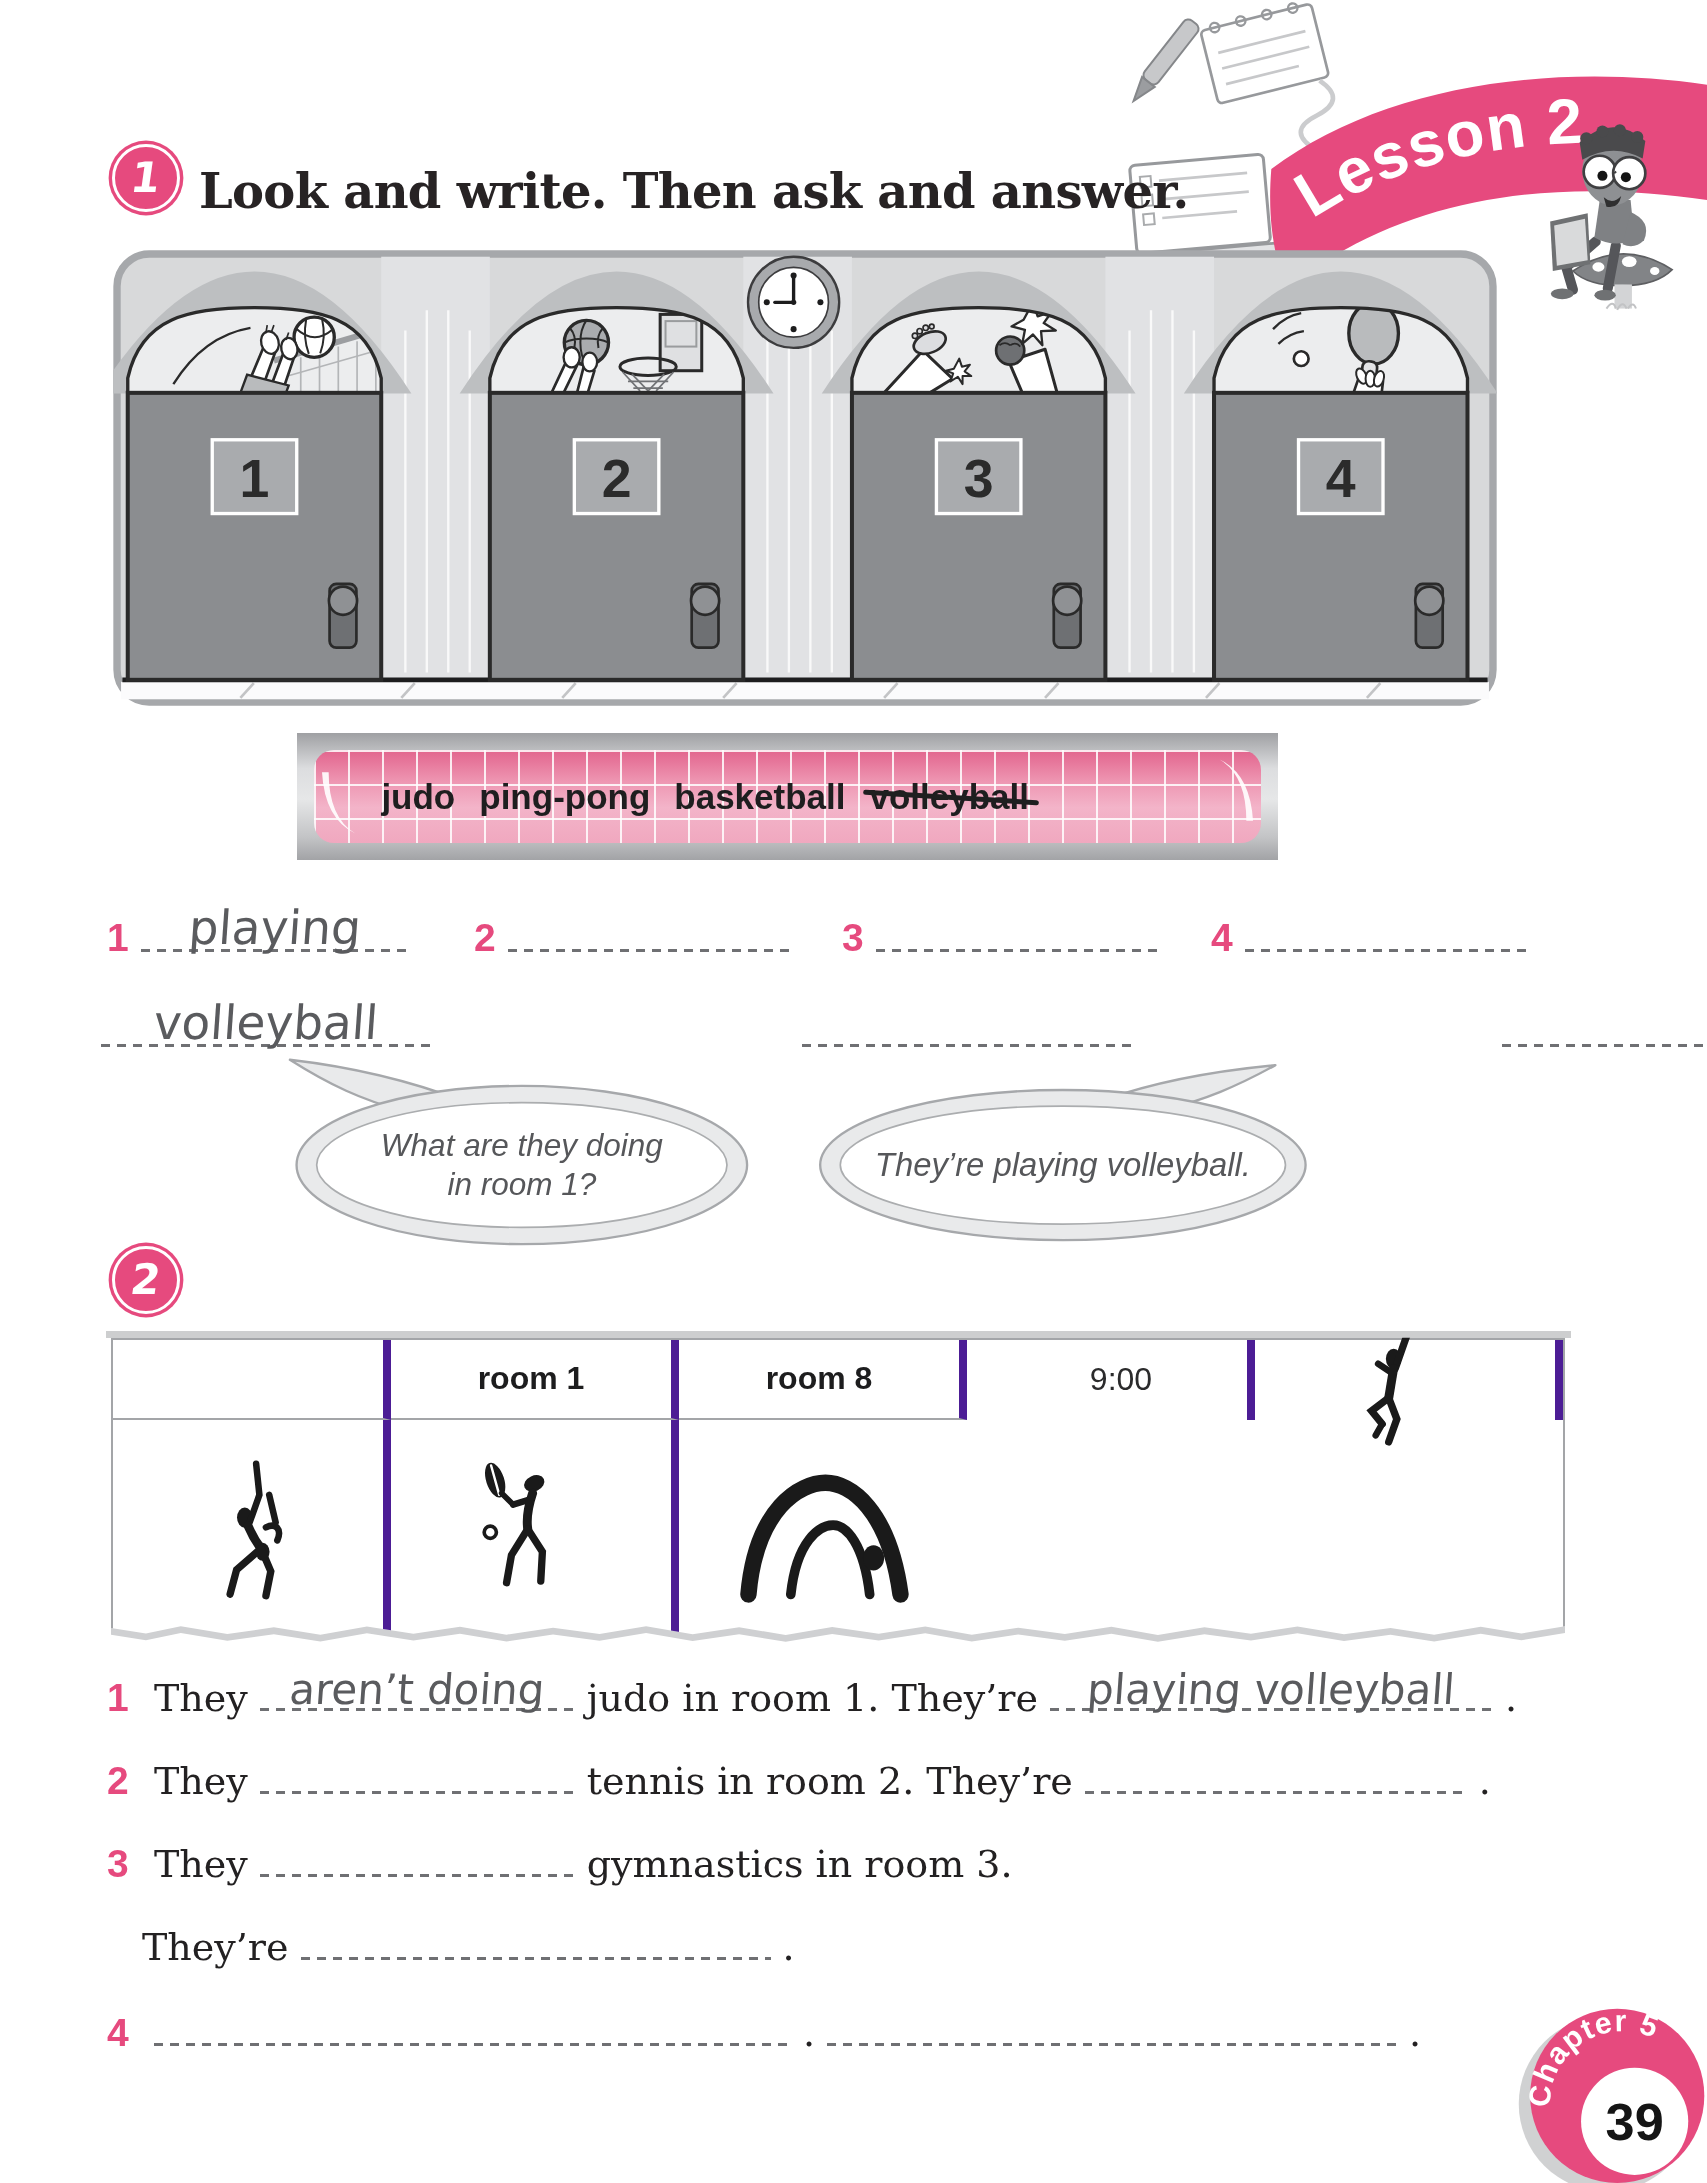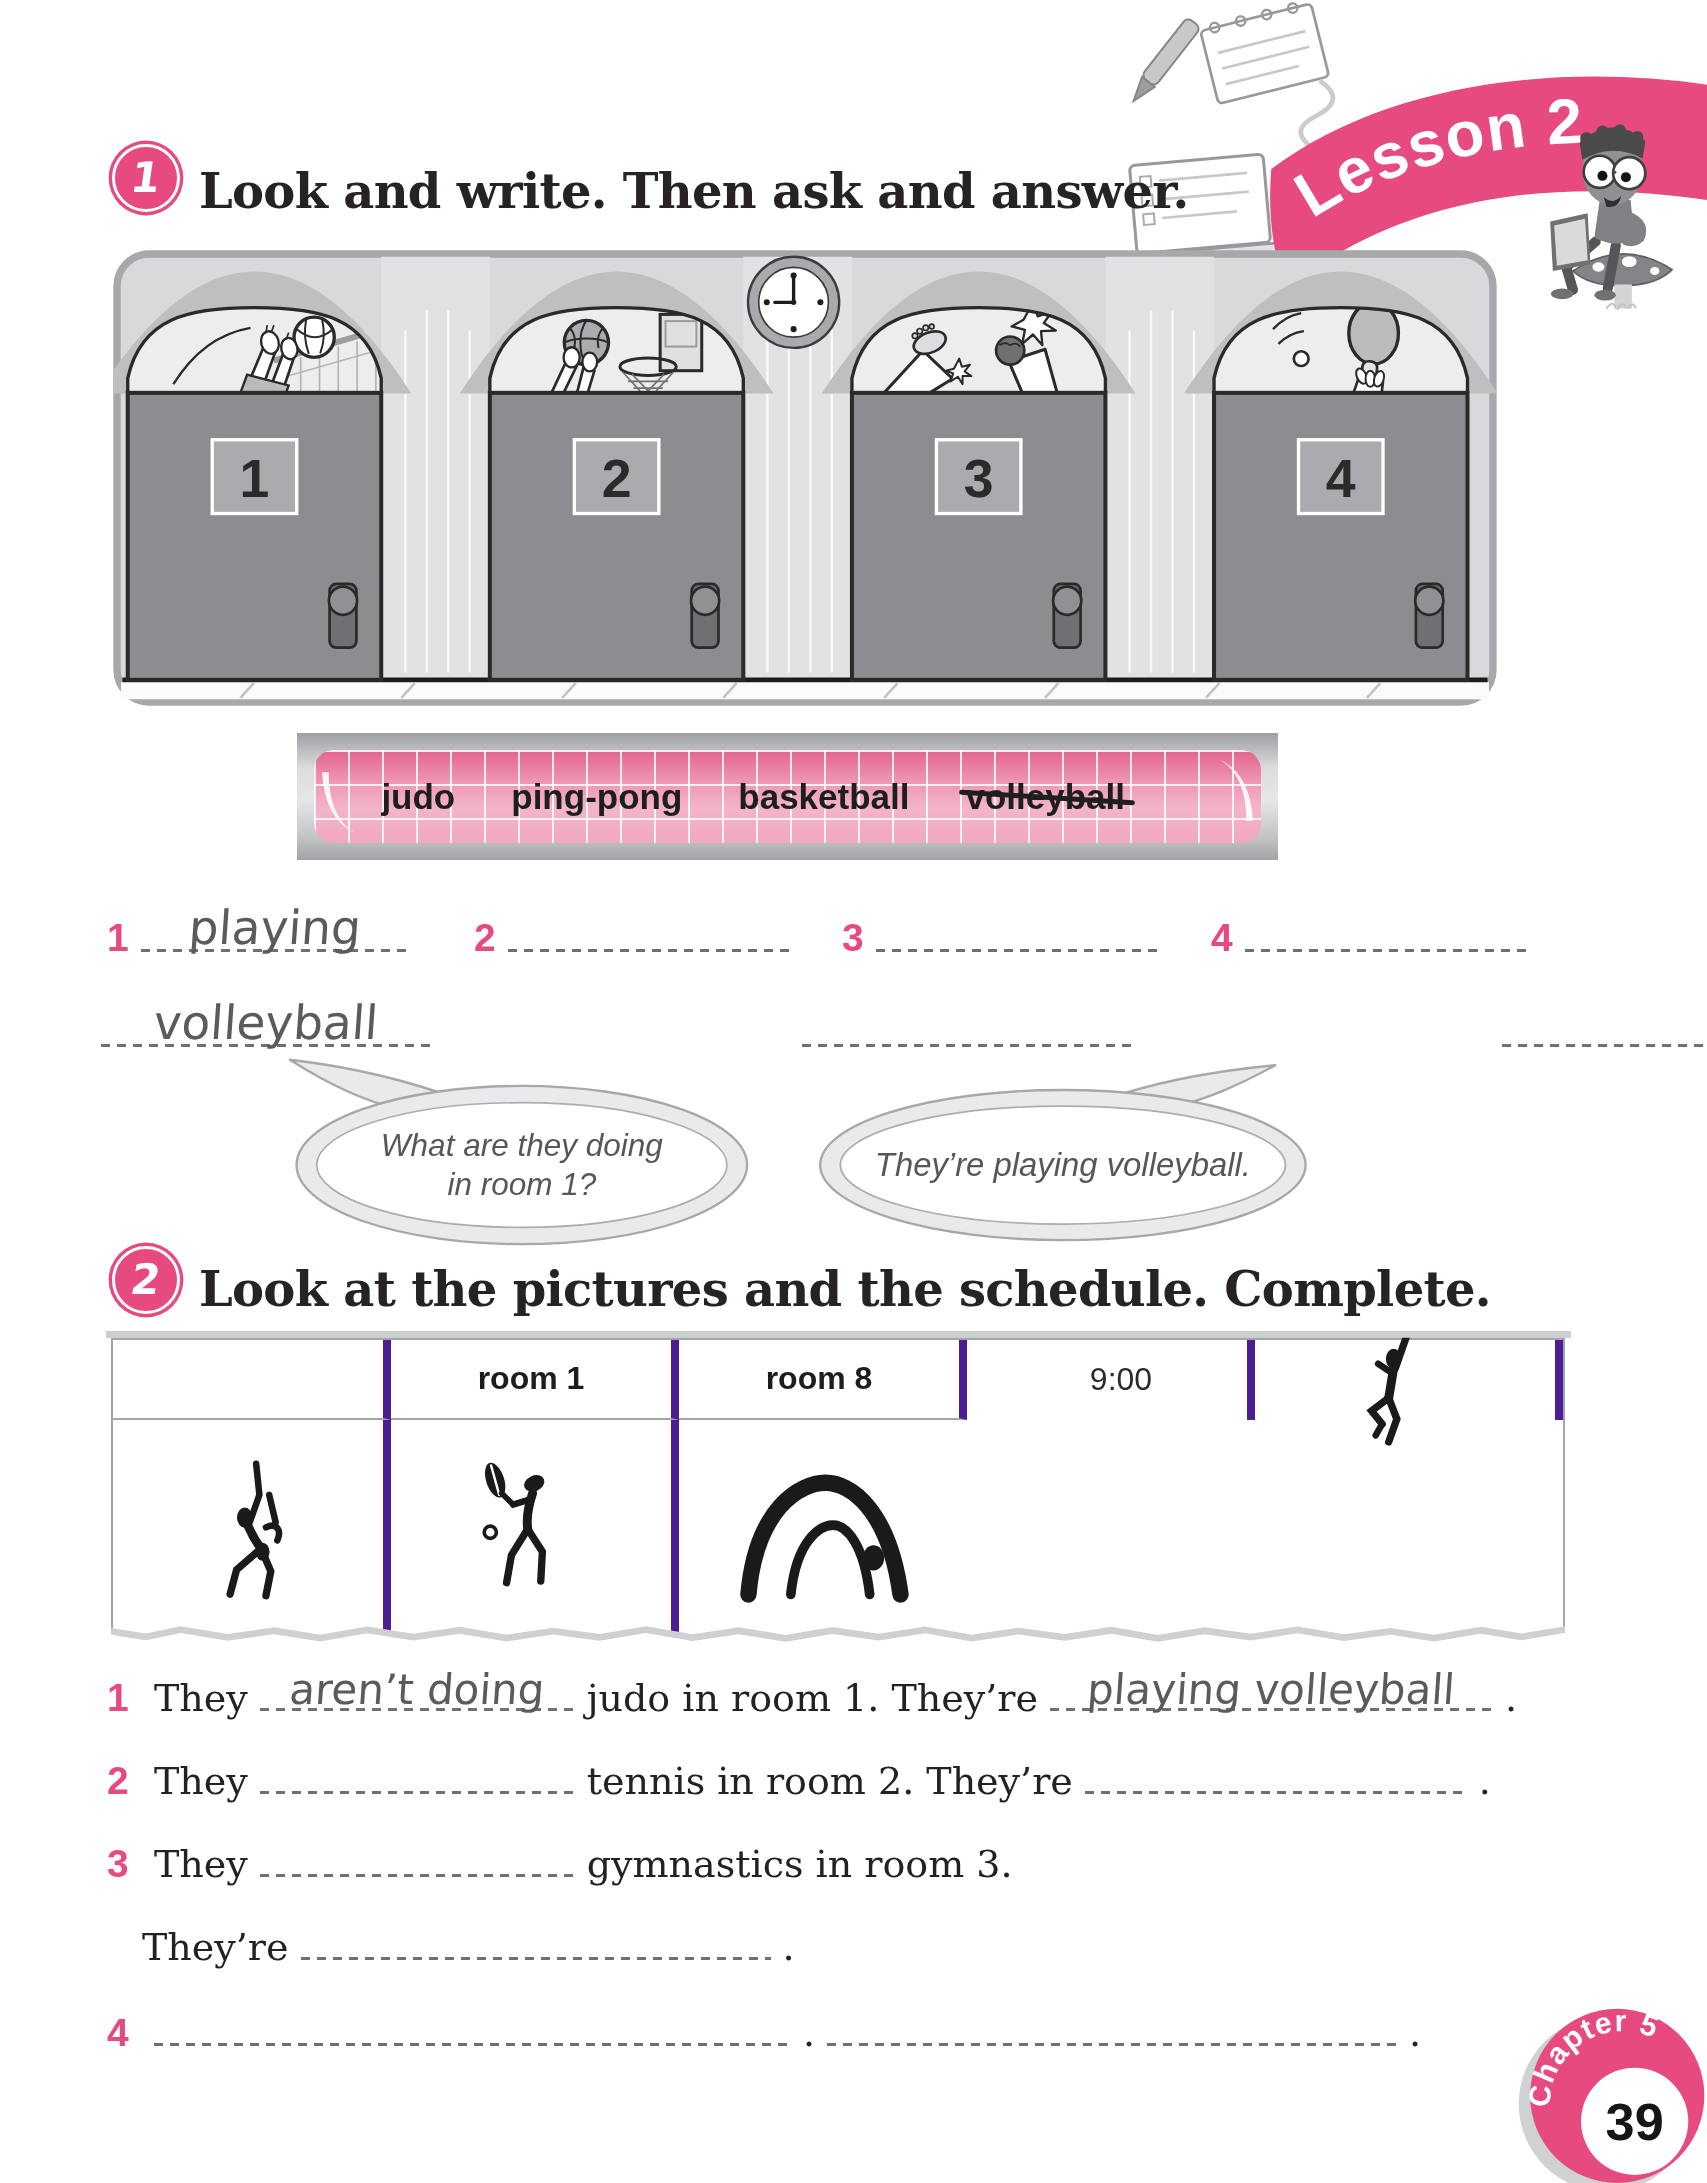--- a/index.html
+++ b/index.html
@@ -16,21 +16,21 @@
             letter-spacing:-0.7px;color:#272324;white-space:nowrap;}
 
   
   .wb-band{position:absolute;left:297px;top:733px;width:981px;height:127px;
            background:linear-gradient(180deg,#9fa0a3 0%,#dcdddf 28%,#e6e7e8 52%,#c3c4c6 82%,#a2a3a6 100%);}
   .wb-box{position:absolute;left:17.4px;top:17.4px;right:17.4px;bottom:17.4px;border-radius:20px;overflow:hidden;
           background:
             repeating-linear-gradient(90deg, rgba(255,255,255,.85) 0 2px, rgba(255,255,255,0) 2px 34px),
             repeating-linear-gradient(180deg, rgba(255,255,255,.85) 0 2px, rgba(255,255,255,0) 2px 34px),
             linear-gradient(180deg,#e2648d 0%,#ee96b2 34%,#f3b4c9 62%,#f0a8bf 100%);}
-  .wb-words{display:flex;align-items:center;height:100%;padding-left:67px;gap:56px;
+  .wb-words{display:flex;align-items:center;height:100%;padding-left:67px;gap:24px;
             font-size:35px;font-weight:bold;color:#1e1e1f;}
   .wb-word{position:relative;white-space:nowrap;}
   .wb-word.struck::after{content:"";position:absolute;left:-6.7px;right:-9.4px;top:46%;height:5.4px;
             background:#1f1f20;transform:rotate(3.5deg);border-radius:2.7px;}
 
   
   .blank{display:inline-block;position:relative;height:38px;vertical-align:baseline;}
   .blank::before{content:"";position:absolute;left:0;right:0;bottom:0;height:3.4px;
             background:repeating-linear-gradient(90deg,#6f7073 0 8.7px,transparent 8.7px 16px);}
   .hw{position:absolute;left:50%;bottom:-2.7px;transform:translateX(-50%) skewX(-4deg);
@@ -402,21 +402,20 @@
       <ellipse cx="1585" cy="1737" rx="362" ry="112" fill="#e9eaeb" stroke="#a6a8ab" stroke-width="3.5"></ellipse>
       <ellipse cx="1585" cy="1737" rx="332" ry="88" fill="#ffffff" stroke="#abadaf" stroke-width="2.5"></ellipse>
       <text x="1585" y="1754" text-anchor="middle" font-size="49" fill="#56575a" font-style="italic">They’re playing volleyball.</text>
     </g>
   </svg>
 
   
   <div class="ex-badge" style="left:112px;top:1246px">
     <span>2</span>
   </div>
-  <div class="ex-title" style="left:199px;top:1261px">Look at the pictures and the schedule. Complete.</div>
 
   
   <div class="tbl-zone">
     <div class="tbl-topbar"></div>
     <div class="torn-shadow jag"></div>
     <div class="tbl jag">
       <div class="cell hrow"></div>
       <div class="cell hrow">room 1</div>
       <div class="cell hrow">room 8</div>
 

